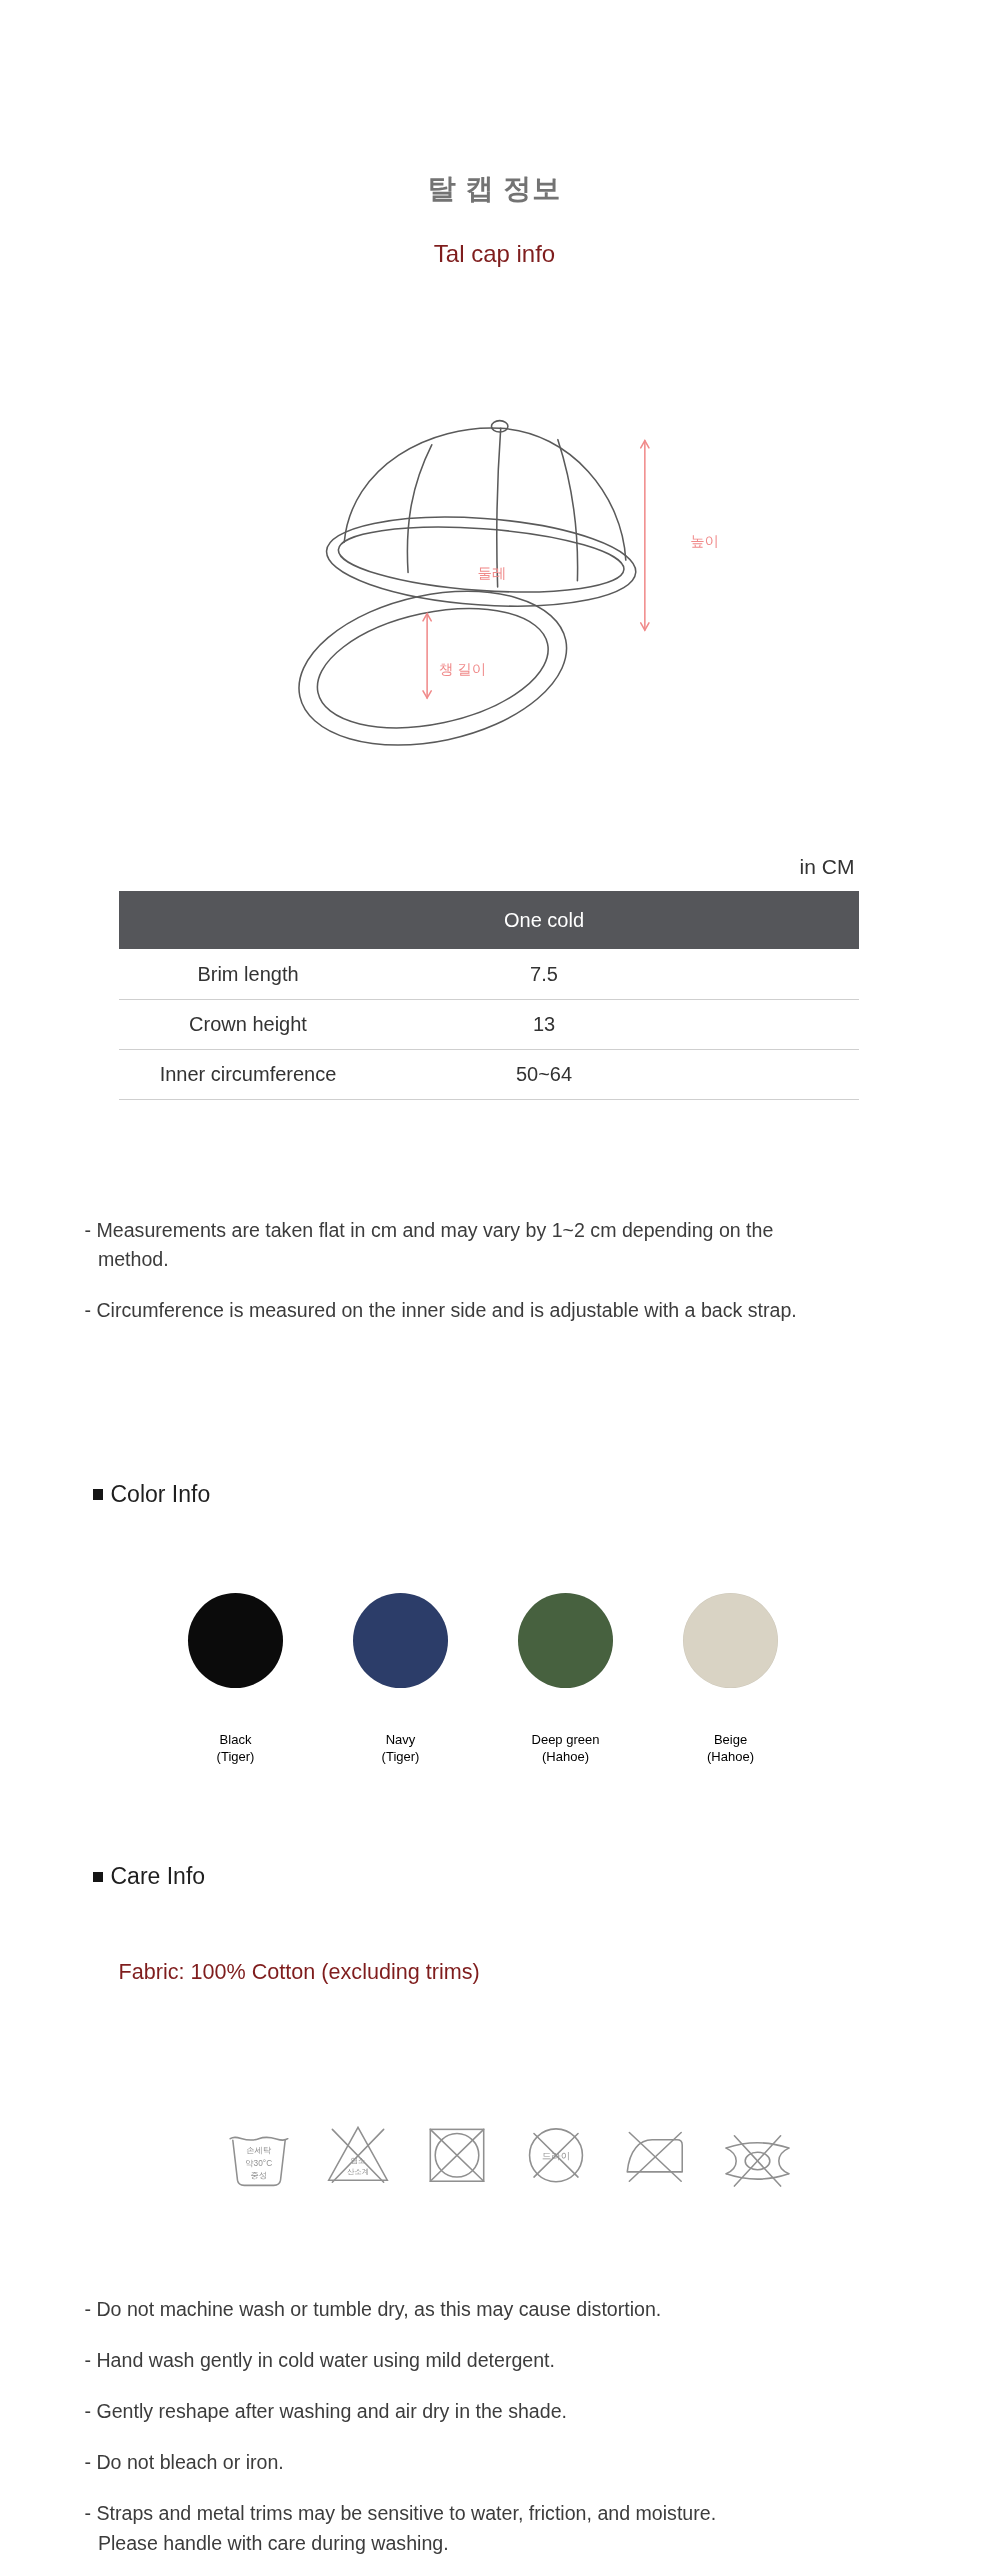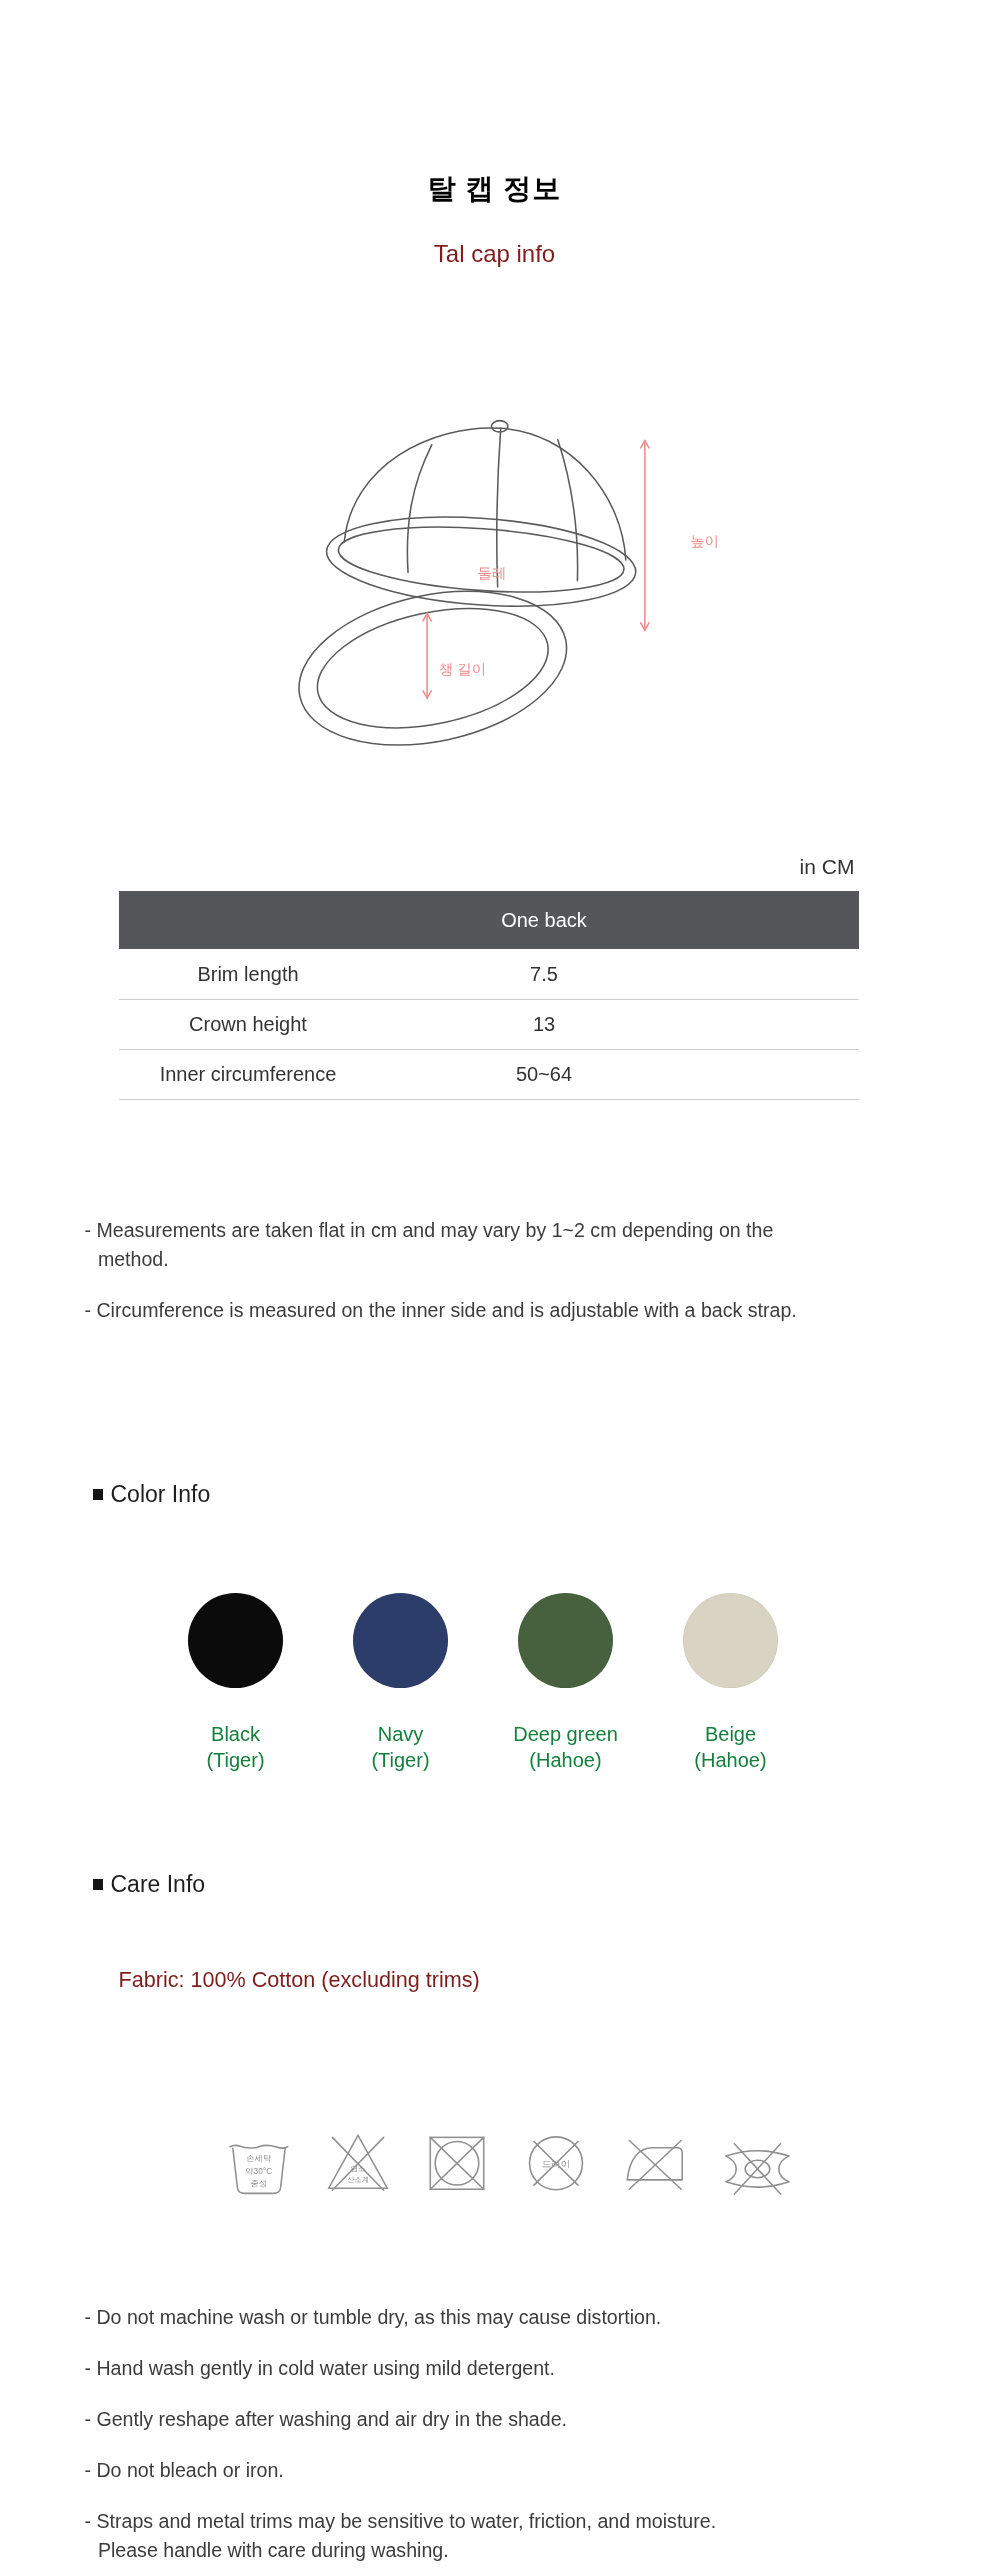--- a/index.html
+++ b/index.html
@@ -3,21 +3,21 @@
 <meta charset="utf-8">
 <style>
   * { margin:0; padding:0; box-sizing:border-box; }
   html,body { background:#ffffff; }
   body {
     width:989px; height:2714px; margin:0 auto; overflow:hidden;
     font-family:"Liberation Sans","DejaVu Sans",sans-serif; color:#333;
   }
   .container { width:820px; margin:0 auto; padding-top:170px; }
 
-  .title-ko { text-align:center; font-size:28px; font-weight:700; color:#000000; letter-spacing:1px; }
+  .title-ko { text-align:center; font-size:28px; font-weight:700; color:#737373; letter-spacing:1px; }
   .title-en { text-align:center; font-size:24px; font-weight:400; color:#7f1d1d; margin-top:32px; }
 
   .diagram-wrap { margin:149px 0 0 193px; width:465px; height:332px; }
 
   .unit-note { width:740px; margin:106px 0 12.4px 34px; text-align:right; font-size:21px; color:#333; padding-right:4.1px; }
 
   table.size-table { width:740px; margin-left:34px; border-collapse:collapse; font-size:20px; color:#333; }
   table.size-table th { height:58px; color:#ffffff; font-weight:400; font-size:20px; text-align:center; }
   table.size-table td { height:50px; text-align:center; border-bottom:0.5px solid #cfcfcf; font-weight:400; }
 
@@ -27,21 +27,21 @@
     white-space:pre-line; padding-left:13.4px; text-indent:-13.4px; margin-bottom:21.6px;
   }
 
   .section-heading { display:flex; align-items:center; gap:7px; margin-left:8.2px; font-size:23px; color:#1f1f1f; font-weight:400; }
   .bullet { width:10.8px; height:10.8px; background:#151515; flex:none; }
 
   .color-section { margin-top:155px; }
   .swatch-row { display:flex; gap:41px; margin:85px 0 0 89px; }
   .swatch-item { width:124px; text-align:center; }
   .swatch-circle { width:95px; height:95px; border-radius:50%; margin:0 auto; box-shadow:inset 0 0 0 0.5px rgba(0,0,0,0.06); }
-  .swatch-label { margin-top:33px; font-size:20px; line-height:1.3; color:#15803d; }
+  .swatch-label { margin-top:44px; font-size:13px; line-height:1.3; color:#000000; }
 
   .care-section { margin-top:98px; }
   .fabric { margin:69px 0 0 34px; font-size:21.6px; color:#7f1d1d; }
 
   .icons-row { display:flex; align-items:flex-start; gap:29px; margin:134px 0 0 139px; }
   .care-icon { display:block; }
   .care-icon text { font-family:"Liberation Sans","DejaVu Sans",sans-serif; }
 
   .care-notes { margin-top:106px; }
 </style>
@@ -85,21 +85,21 @@
   <div class="unit-note">in CM</div>
   <table class="size-table">
     <colgroup>
         <col style="width:35%">
         <col style="width:45%">
         <col style="width:20%">
       </colgroup>
     <thead>
       <tr style="background-color: rgb(85, 86, 90);">
         <th></th>
-        <th>One back</th>
+        <th>One cold</th>
         <th></th>
       </tr>
     </thead>
     <tbody>
       <tr>
         <td>Brim length</td>
         <td>7.5</td>
         <td></td>
       </tr>
       <tr>

